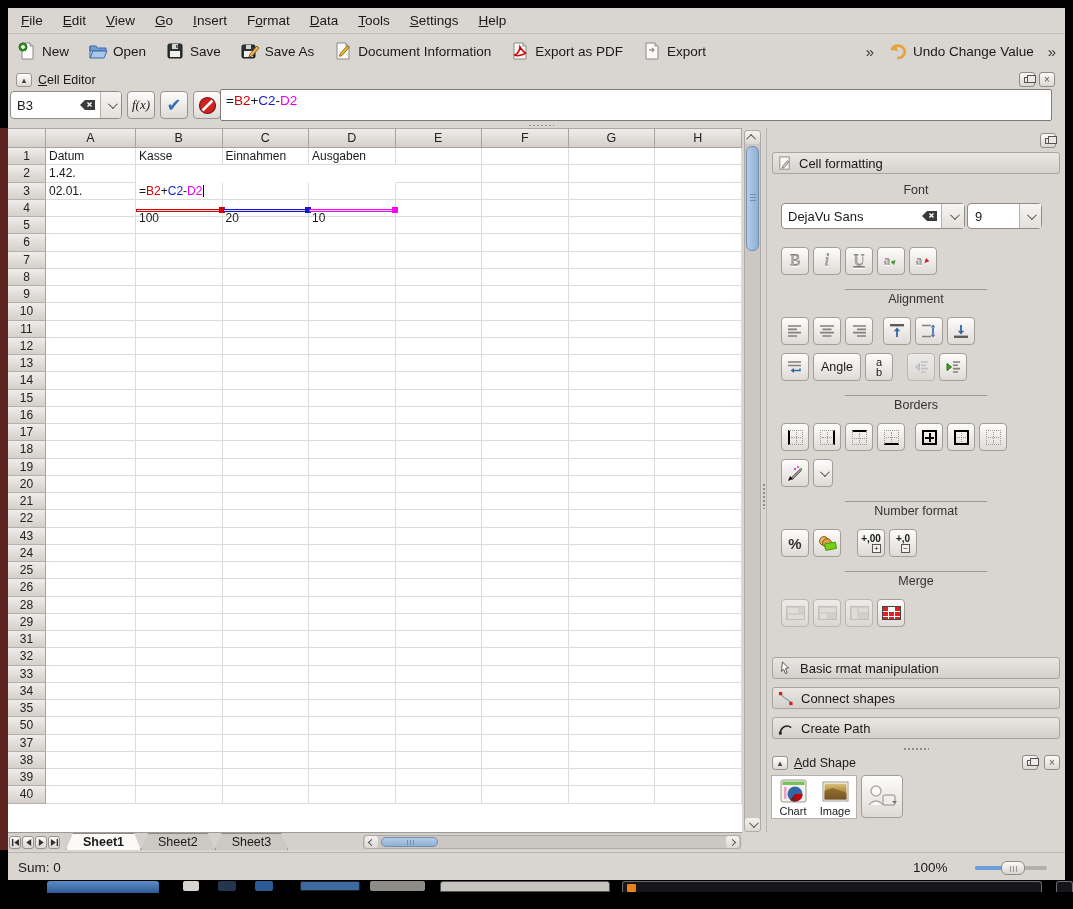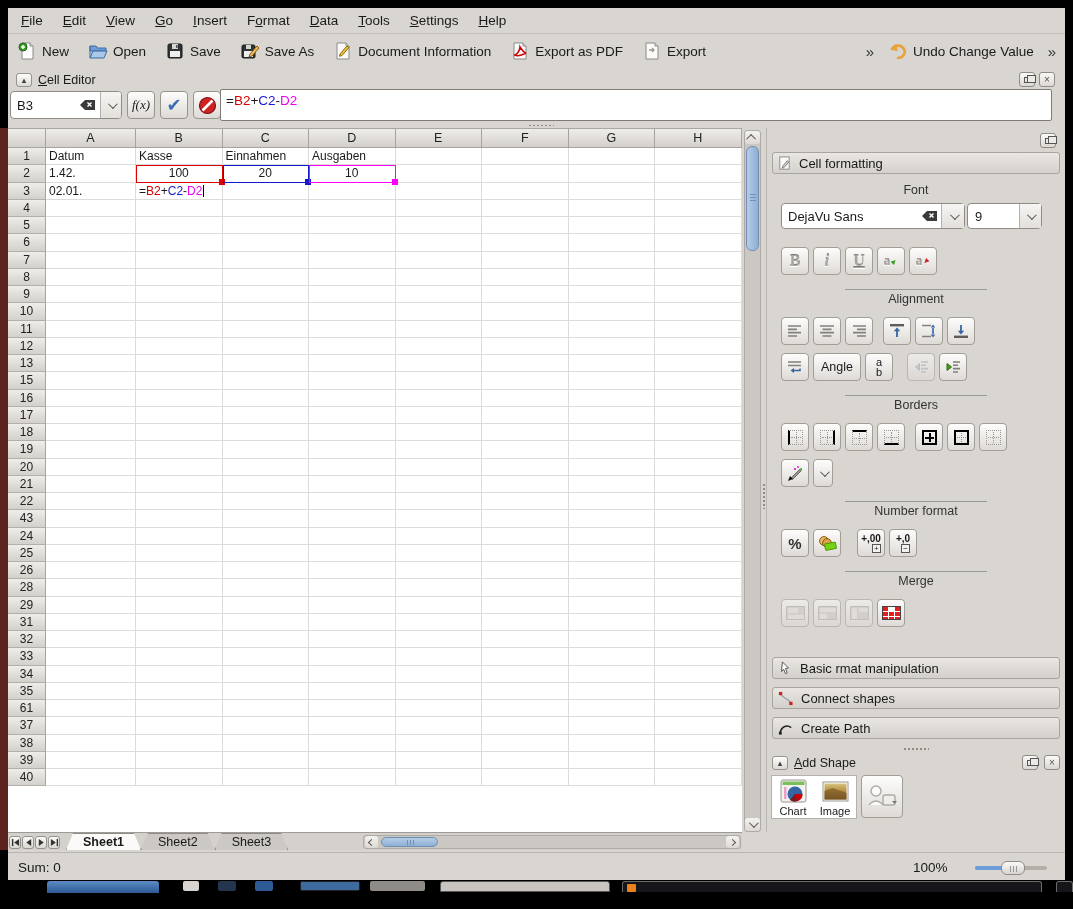--- a/index.html
+++ b/index.html
@@ -43,21 +43,21 @@
 
   
   .grid-wrap { position:absolute; left:0; top:120px; width:734px; height:704px; background:#fff; overflow:hidden; border-top:1px solid #aaa6a1; }
   .grid-header-row { display:flex; height:19px; }
   .corner, .colhdr, .rowhdr { background:linear-gradient(#efedea,#d4d0cb); border-right:1px solid #a7a39e; border-bottom:1px solid #a7a39e; }
   .corner { width:38px; height:19px; }
   .colhdr { height:19px; text-align:center; line-height:18px; font-size:12.5px; color:#222; }
   .grow { display:flex; height:17.25px; }
   .rowhdr { width:38px; text-align:center; font-size:12px; line-height:16.5px; color:#222; border-bottom:1px solid #b3afa9; }
   .gcell { border-right:1px solid #dcdcdc; border-bottom:1px solid #dcdcdc; font-size:12px; line-height:16.5px; padding:0 3px; position:relative; white-space:nowrap; overflow:visible; }
-  .gcell.num { text-align:center; }
+  .gcell.num { text-align:left;margin-top:45px; }
   .gcell.hl { outline:1px solid red; outline-offset:-1px; z-index:2; }
   .hlsq { position:absolute; right:-3px; bottom:-3px; width:6px; height:6px; z-index:3; }
   .caret { display:inline-block; width:1px; height:12px; background:#000; vertical-align:-2px; margin-left:1px; }
 
   
   .vscroll { position:absolute; left:736px; top:122px; width:17px; height:702px; background:#cbc7c2; border:1px solid #aeaaa5; border-radius:3px; }
   .vs-btn { position:absolute; left:0; width:15px; height:13px; display:flex; align-items:center; justify-content:center; background:linear-gradient(#f4f2ef,#dcd8d3); border-radius:3px; }
   .vs-up { top:0; }
   .vs-down { bottom:0; }
   .vthumb { position:absolute; left:1px; top:15px; width:13px; height:105px; border-radius:6px; background:linear-gradient(to right,#b6cce6,#8fafd3); border:1px solid #6f8fb4; }
@@ -432,20 +432,31 @@
           <div class="gcell" style="width: 90px;"></div>
           <div class="gcell" style="width: 86.5px;"></div>
           <div class="gcell" style="width: 86.5px;"></div>
           <div class="gcell" style="width: 86.5px;"></div>
           <div class="gcell" style="width: 86.5px;"></div>
           <div class="gcell" style="width: 86.5px;"></div>
           <div class="gcell" style="width: 86.5px;"></div>
           <div class="gcell" style="width: 86.5px;"></div>
         </div>
         <div class="grow">
+          <div class="rowhdr">14</div>
+          <div class="gcell" style="width: 90px;"></div>
+          <div class="gcell" style="width: 86.5px;"></div>
+          <div class="gcell" style="width: 86.5px;"></div>
+          <div class="gcell" style="width: 86.5px;"></div>
+          <div class="gcell" style="width: 86.5px;"></div>
+          <div class="gcell" style="width: 86.5px;"></div>
+          <div class="gcell" style="width: 86.5px;"></div>
+          <div class="gcell" style="width: 86.5px;"></div>
+        </div>
+        <div class="grow">
           <div class="rowhdr">15</div>
           <div class="gcell" style="width: 90px;"></div>
           <div class="gcell" style="width: 86.5px;"></div>
           <div class="gcell" style="width: 86.5px;"></div>
           <div class="gcell" style="width: 86.5px;"></div>
           <div class="gcell" style="width: 86.5px;"></div>
           <div class="gcell" style="width: 86.5px;"></div>
           <div class="gcell" style="width: 86.5px;"></div>
           <div class="gcell" style="width: 86.5px;"></div>
         </div>
@@ -641,21 +652,21 @@
           <div class="gcell" style="width: 90px;"></div>
           <div class="gcell" style="width: 86.5px;"></div>
           <div class="gcell" style="width: 86.5px;"></div>
           <div class="gcell" style="width: 86.5px;"></div>
           <div class="gcell" style="width: 86.5px;"></div>
           <div class="gcell" style="width: 86.5px;"></div>
           <div class="gcell" style="width: 86.5px;"></div>
           <div class="gcell" style="width: 86.5px;"></div>
         </div>
         <div class="grow">
-          <div class="rowhdr">61</div>
+          <div class="rowhdr">50</div>
           <div class="gcell" style="width: 90px;"></div>
           <div class="gcell" style="width: 86.5px;"></div>
           <div class="gcell" style="width: 86.5px;"></div>
           <div class="gcell" style="width: 86.5px;"></div>
           <div class="gcell" style="width: 86.5px;"></div>
           <div class="gcell" style="width: 86.5px;"></div>
           <div class="gcell" style="width: 86.5px;"></div>
           <div class="gcell" style="width: 86.5px;"></div>
         </div>
         <div class="grow">

